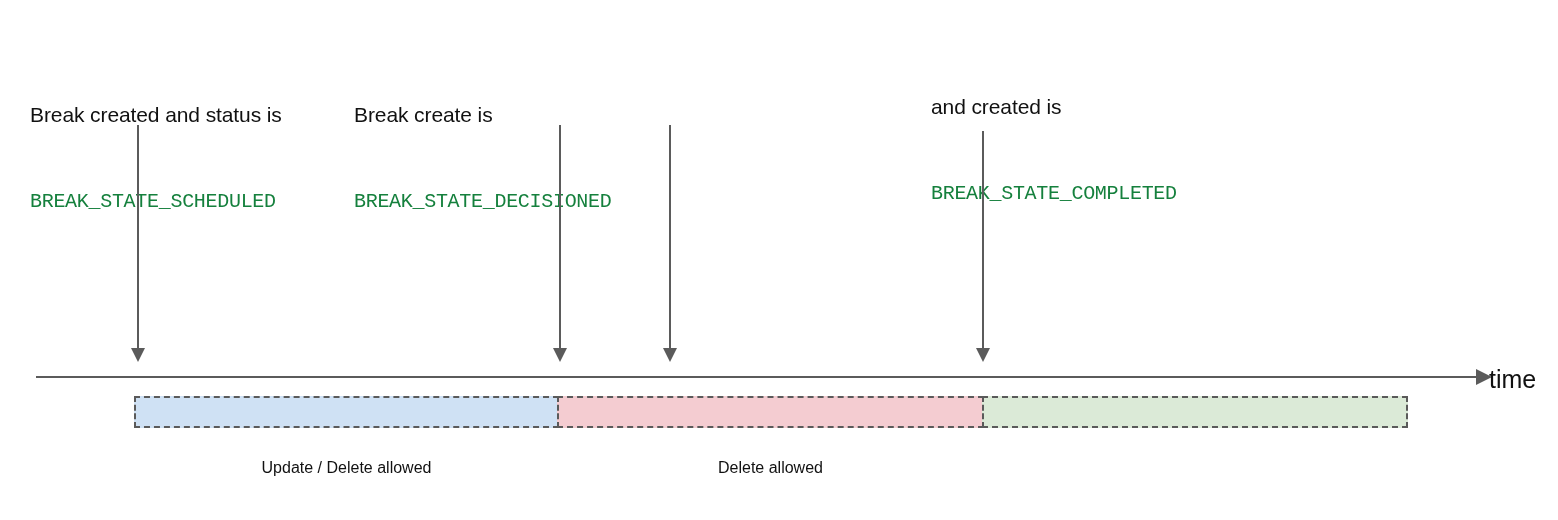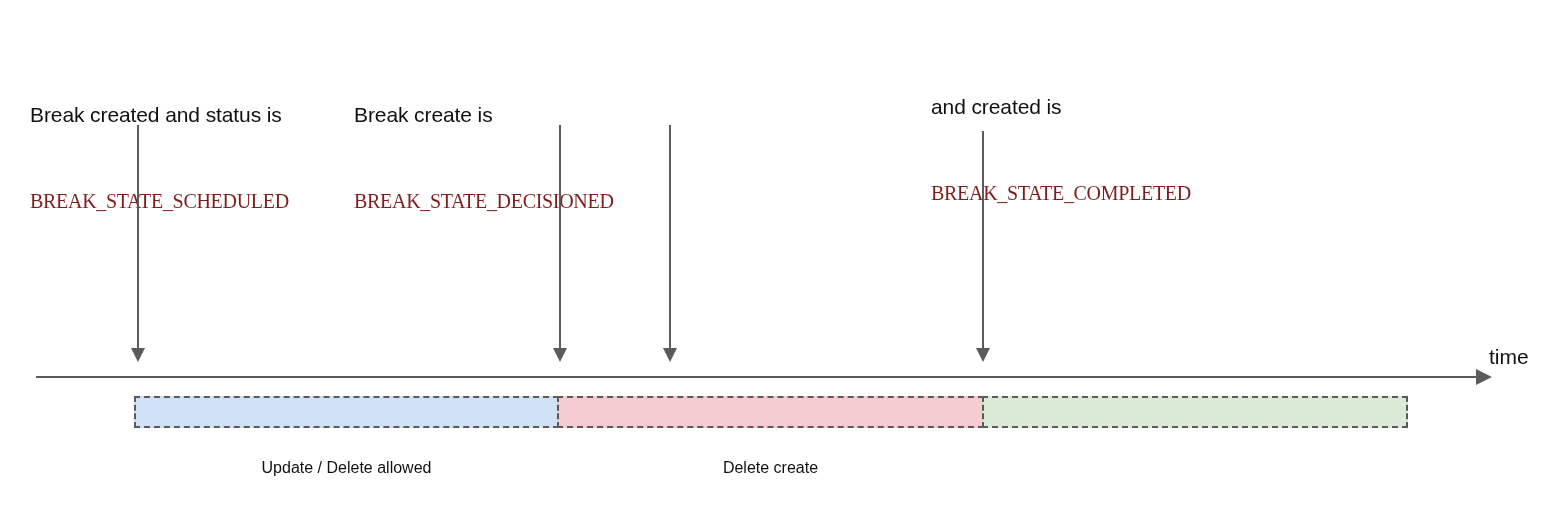--- a/index.html
+++ b/index.html
@@ -30,23 +30,23 @@
     line-height: 29px;
     white-space: pre;
   }
   .annotation .prose {
     font-family: "Liberation Sans", sans-serif;
     font-size: 21px;
     color: #111111;
     letter-spacing: -0.1px;
   }
   .annotation .mono {
-    font-family: Liberation Serif, serif;
+    font-family: Liberation Mono, monospace;
     font-size: 20px;
-    color: #7f1d1d;
+    color: #15803d;
     letter-spacing: -0.3px;
   }
 
   #ann-0 { left: 30px;  top: 42px; }
   #ann-1 { left: 354px; top: 42px; }
   #ann-2 { left: 673px; top: 42px; }
   #ann-3 { left: 931px; top: 34px; }
 
   
   .tick-arrow {
@@ -85,22 +85,22 @@
     top: 369px;
     width: 0;
     height: 0;
     border-top: 8px solid transparent;
     border-bottom: 8px solid transparent;
     border-left: 16px solid #5b5b5b;
   }
   #axis-label {
     position: absolute;
     left: 1489px;
-    top: 345px;
-    font-size: 21px;
+    top: 365px;
+    font-size: 25px;
     color: #111111;
   }
 
   
   .phase-bar {
     position: absolute;
     top: 396px;
     height: 32px;
     border: 2px dashed #5a5a5a;
     box-sizing: border-box;
@@ -165,15 +165,15 @@
 
   <div id="axis-line"></div>
   <div id="axis-head"></div>
   <div id="axis-label">time</div>
 
   <div class="phase-bar scheduled"></div>
   <div class="phase-bar decisioned"></div>
   <div class="phase-bar completed"></div>
 
   <div class="phase-caption scheduled">Update / Delete allowed</div>
-  <div class="phase-caption decisioned">Delete create</div>
+  <div class="phase-caption decisioned">Delete allowed</div>
 
 </div>
 
 </body></html>

